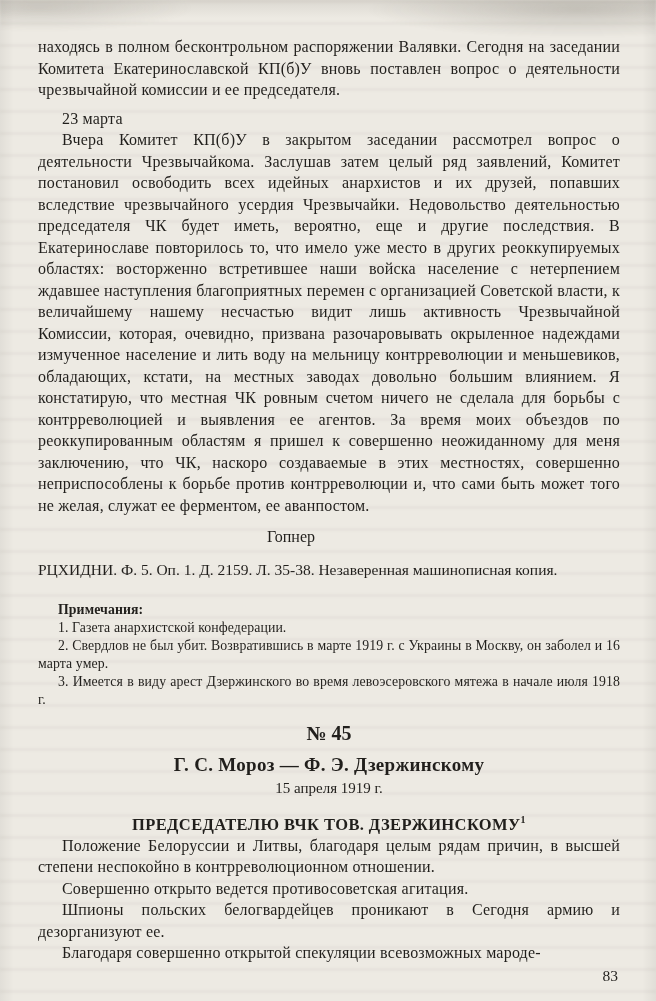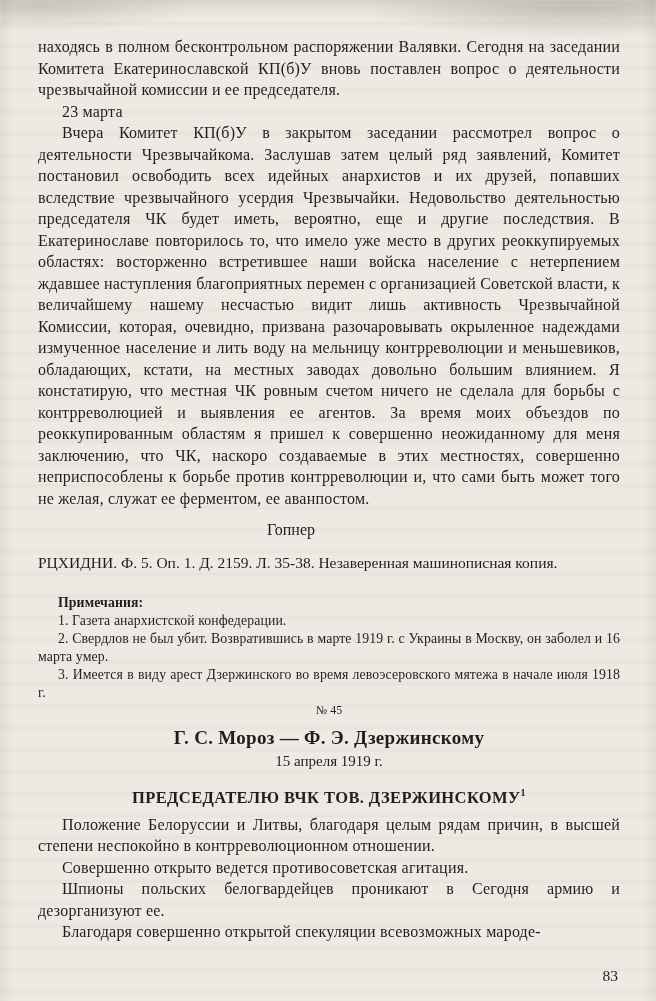--- a/index.html
+++ b/index.html
@@ -29,53 +29,53 @@
     filter: blur(1.2px);
   }
   .inner { position:relative; padding:36px 36px 0 38px; }
 
   p.body-text {
     font-size:16px; line-height:21.5px;
     text-align:justify;
     letter-spacing:0.2px;
   }
   .indent { text-indent:24px; }
-  .date-line { margin-top:0; }
+  .date-line { margin-top:7px; }
   .signature {
     margin-top:10px;
     text-align:center;
     padding-right:76px;
     font-size:16px; line-height:21px;
   }
   .source {
     margin-top:12px;
     font-size:15.5px; line-height:21px;
     text-align:justify;
   }
   .notes { margin-top:13px; font-size:13.8px; line-height:18px; }
   .notes-title { font-weight:bold;margin-top:21px; }
   .notes p { text-align:justify; text-indent:20px; letter-spacing:0.1px; }
 
   .doc-number {
-    margin-top:1px;
-    text-align:center; font-weight:normal; font-size:12px;
+    margin-top:13px;
+    text-align:center; font-weight:bold; font-size:20px;
   }
   .doc-title {
     margin-top:8px;
     text-align:center; font-weight:bold; font-size:19px; line-height:23px;
     letter-spacing:0.3px;
   }
   .doc-date { text-align:center; font-size:15px; line-height:20px; margin-top:2px; }
   .addressee {
     margin-top:11px;
     text-align:center; font-weight:bold; 
     font-size:16.5px; line-height:21px; letter-spacing:0.4px;
   }
   .addressee sup { font-size:10px; }
-  .doc-paras { margin-top:6px; }
+  .doc-paras { }
 
   .page-number {
     position:absolute; right:38px; bottom:16px;
     font-size:15.5px;
   }
 </style>
 </head>
 <body>
 
 <div class="page">

